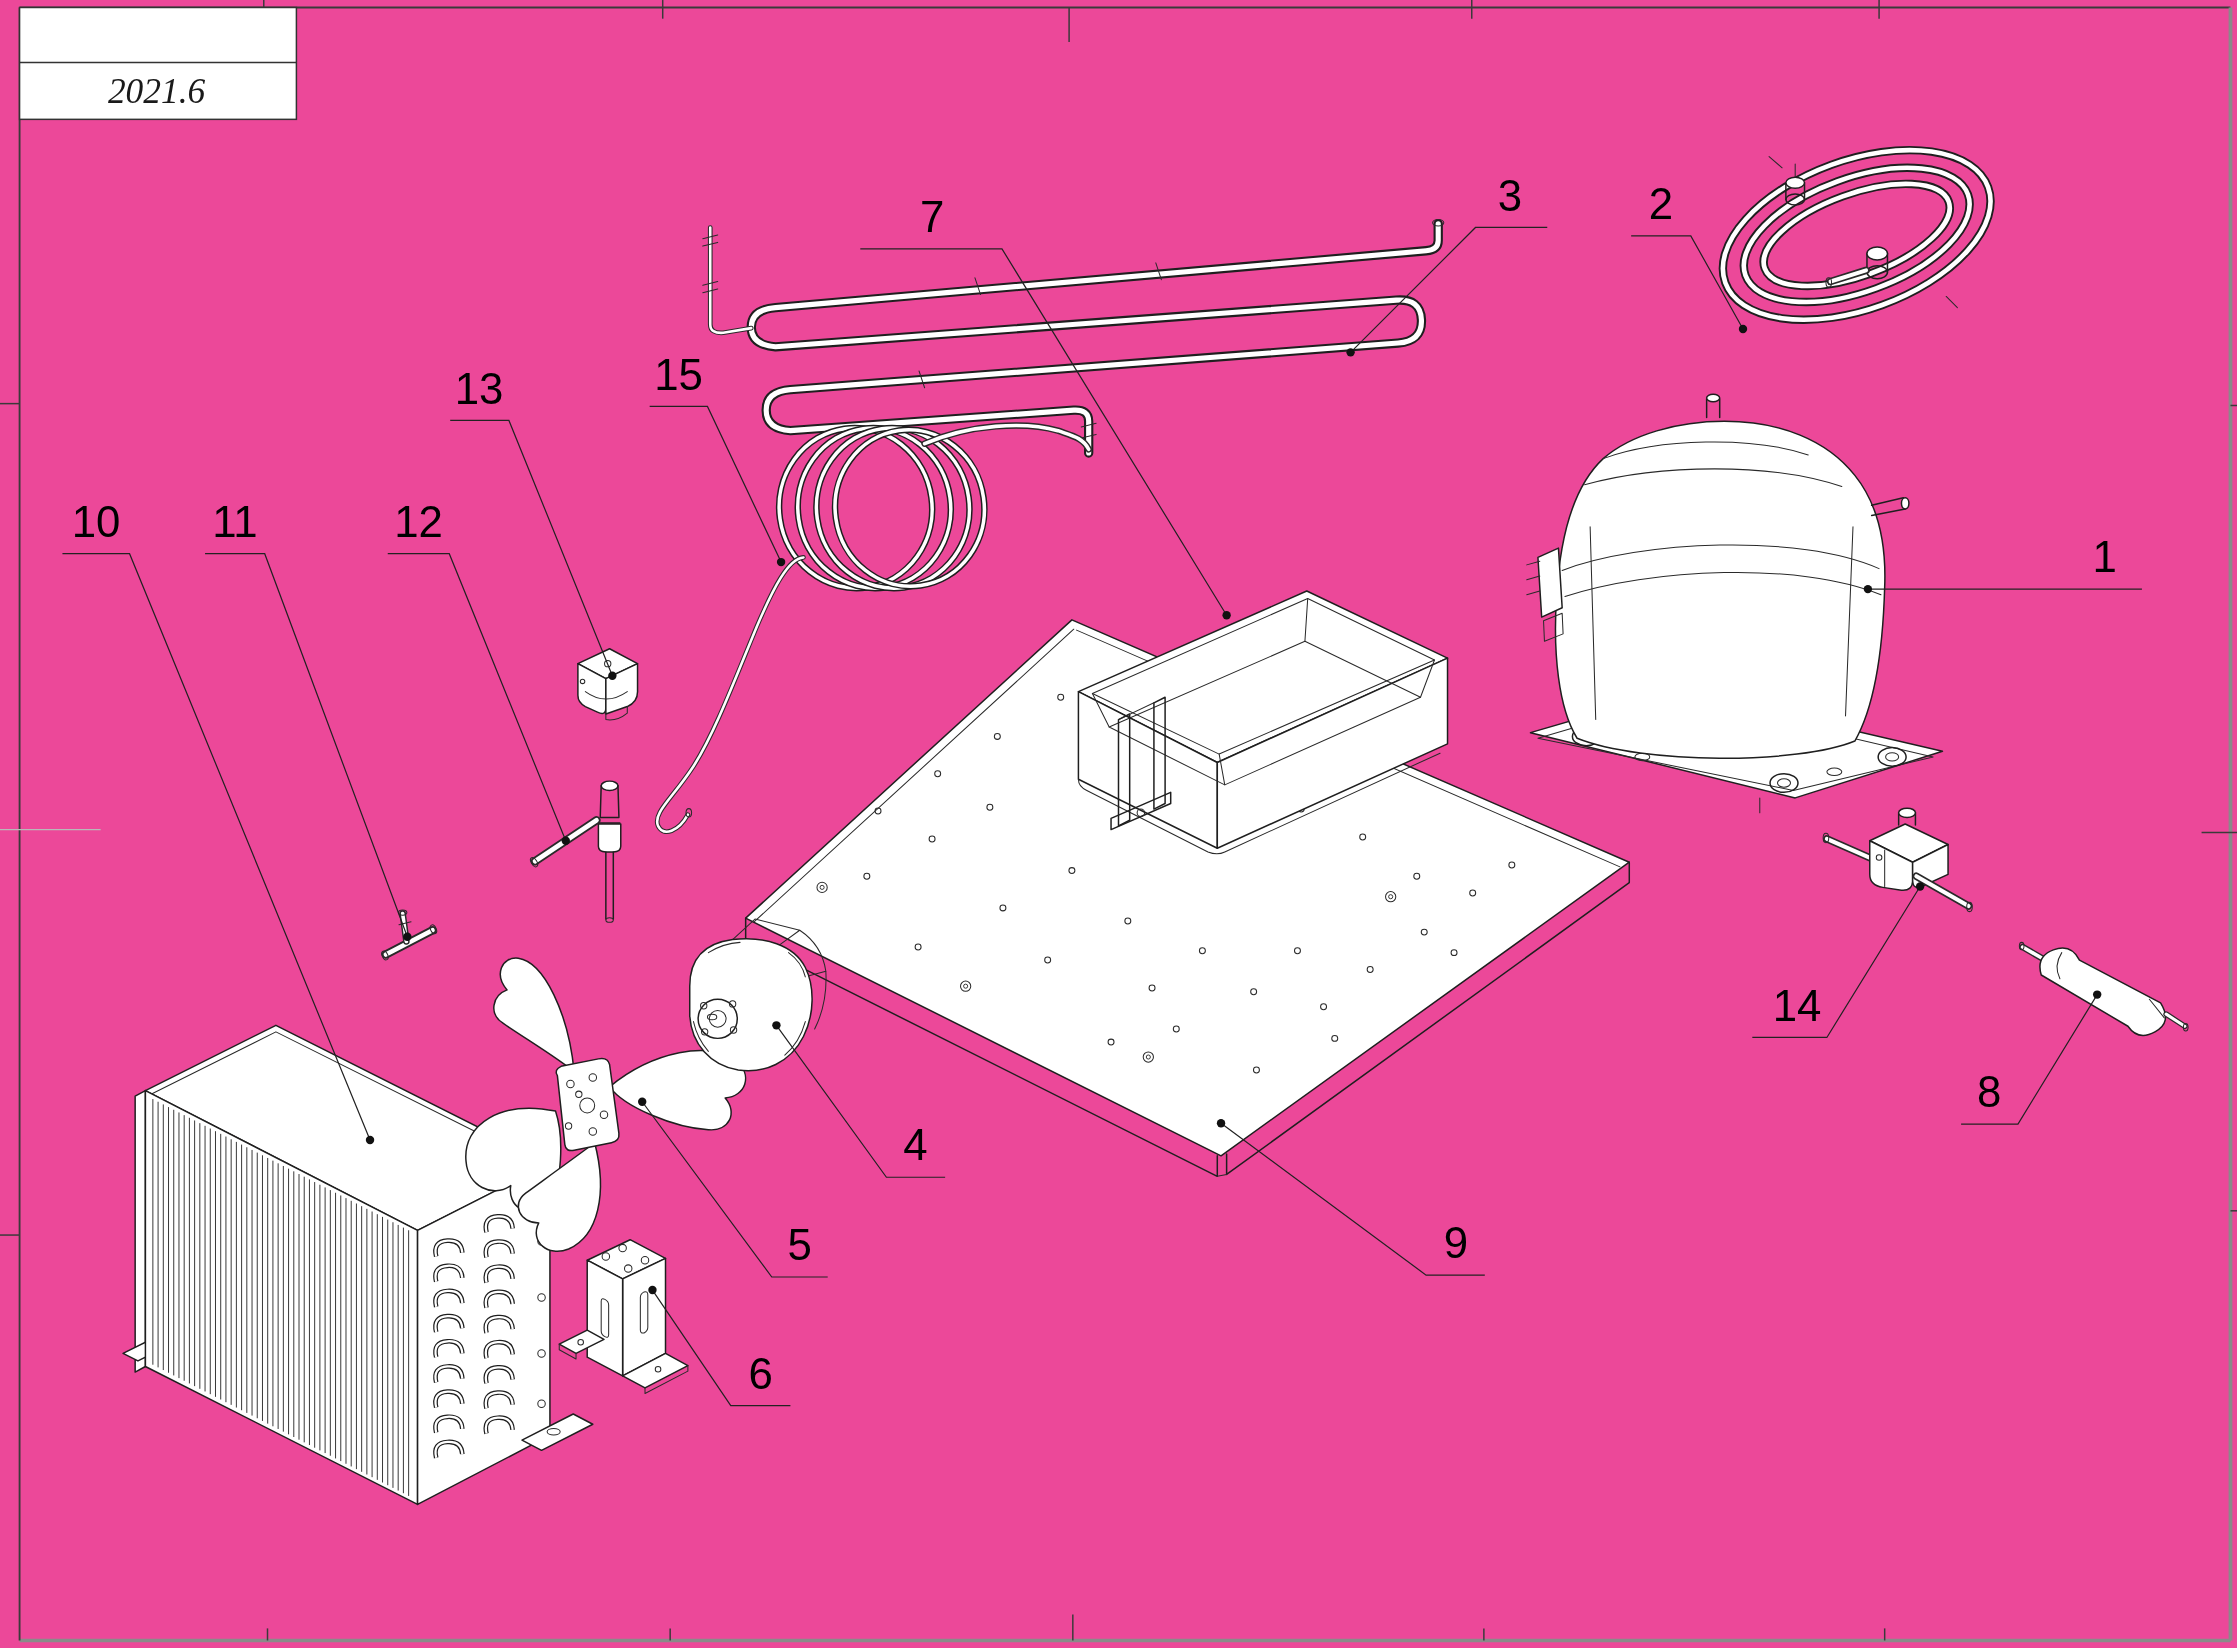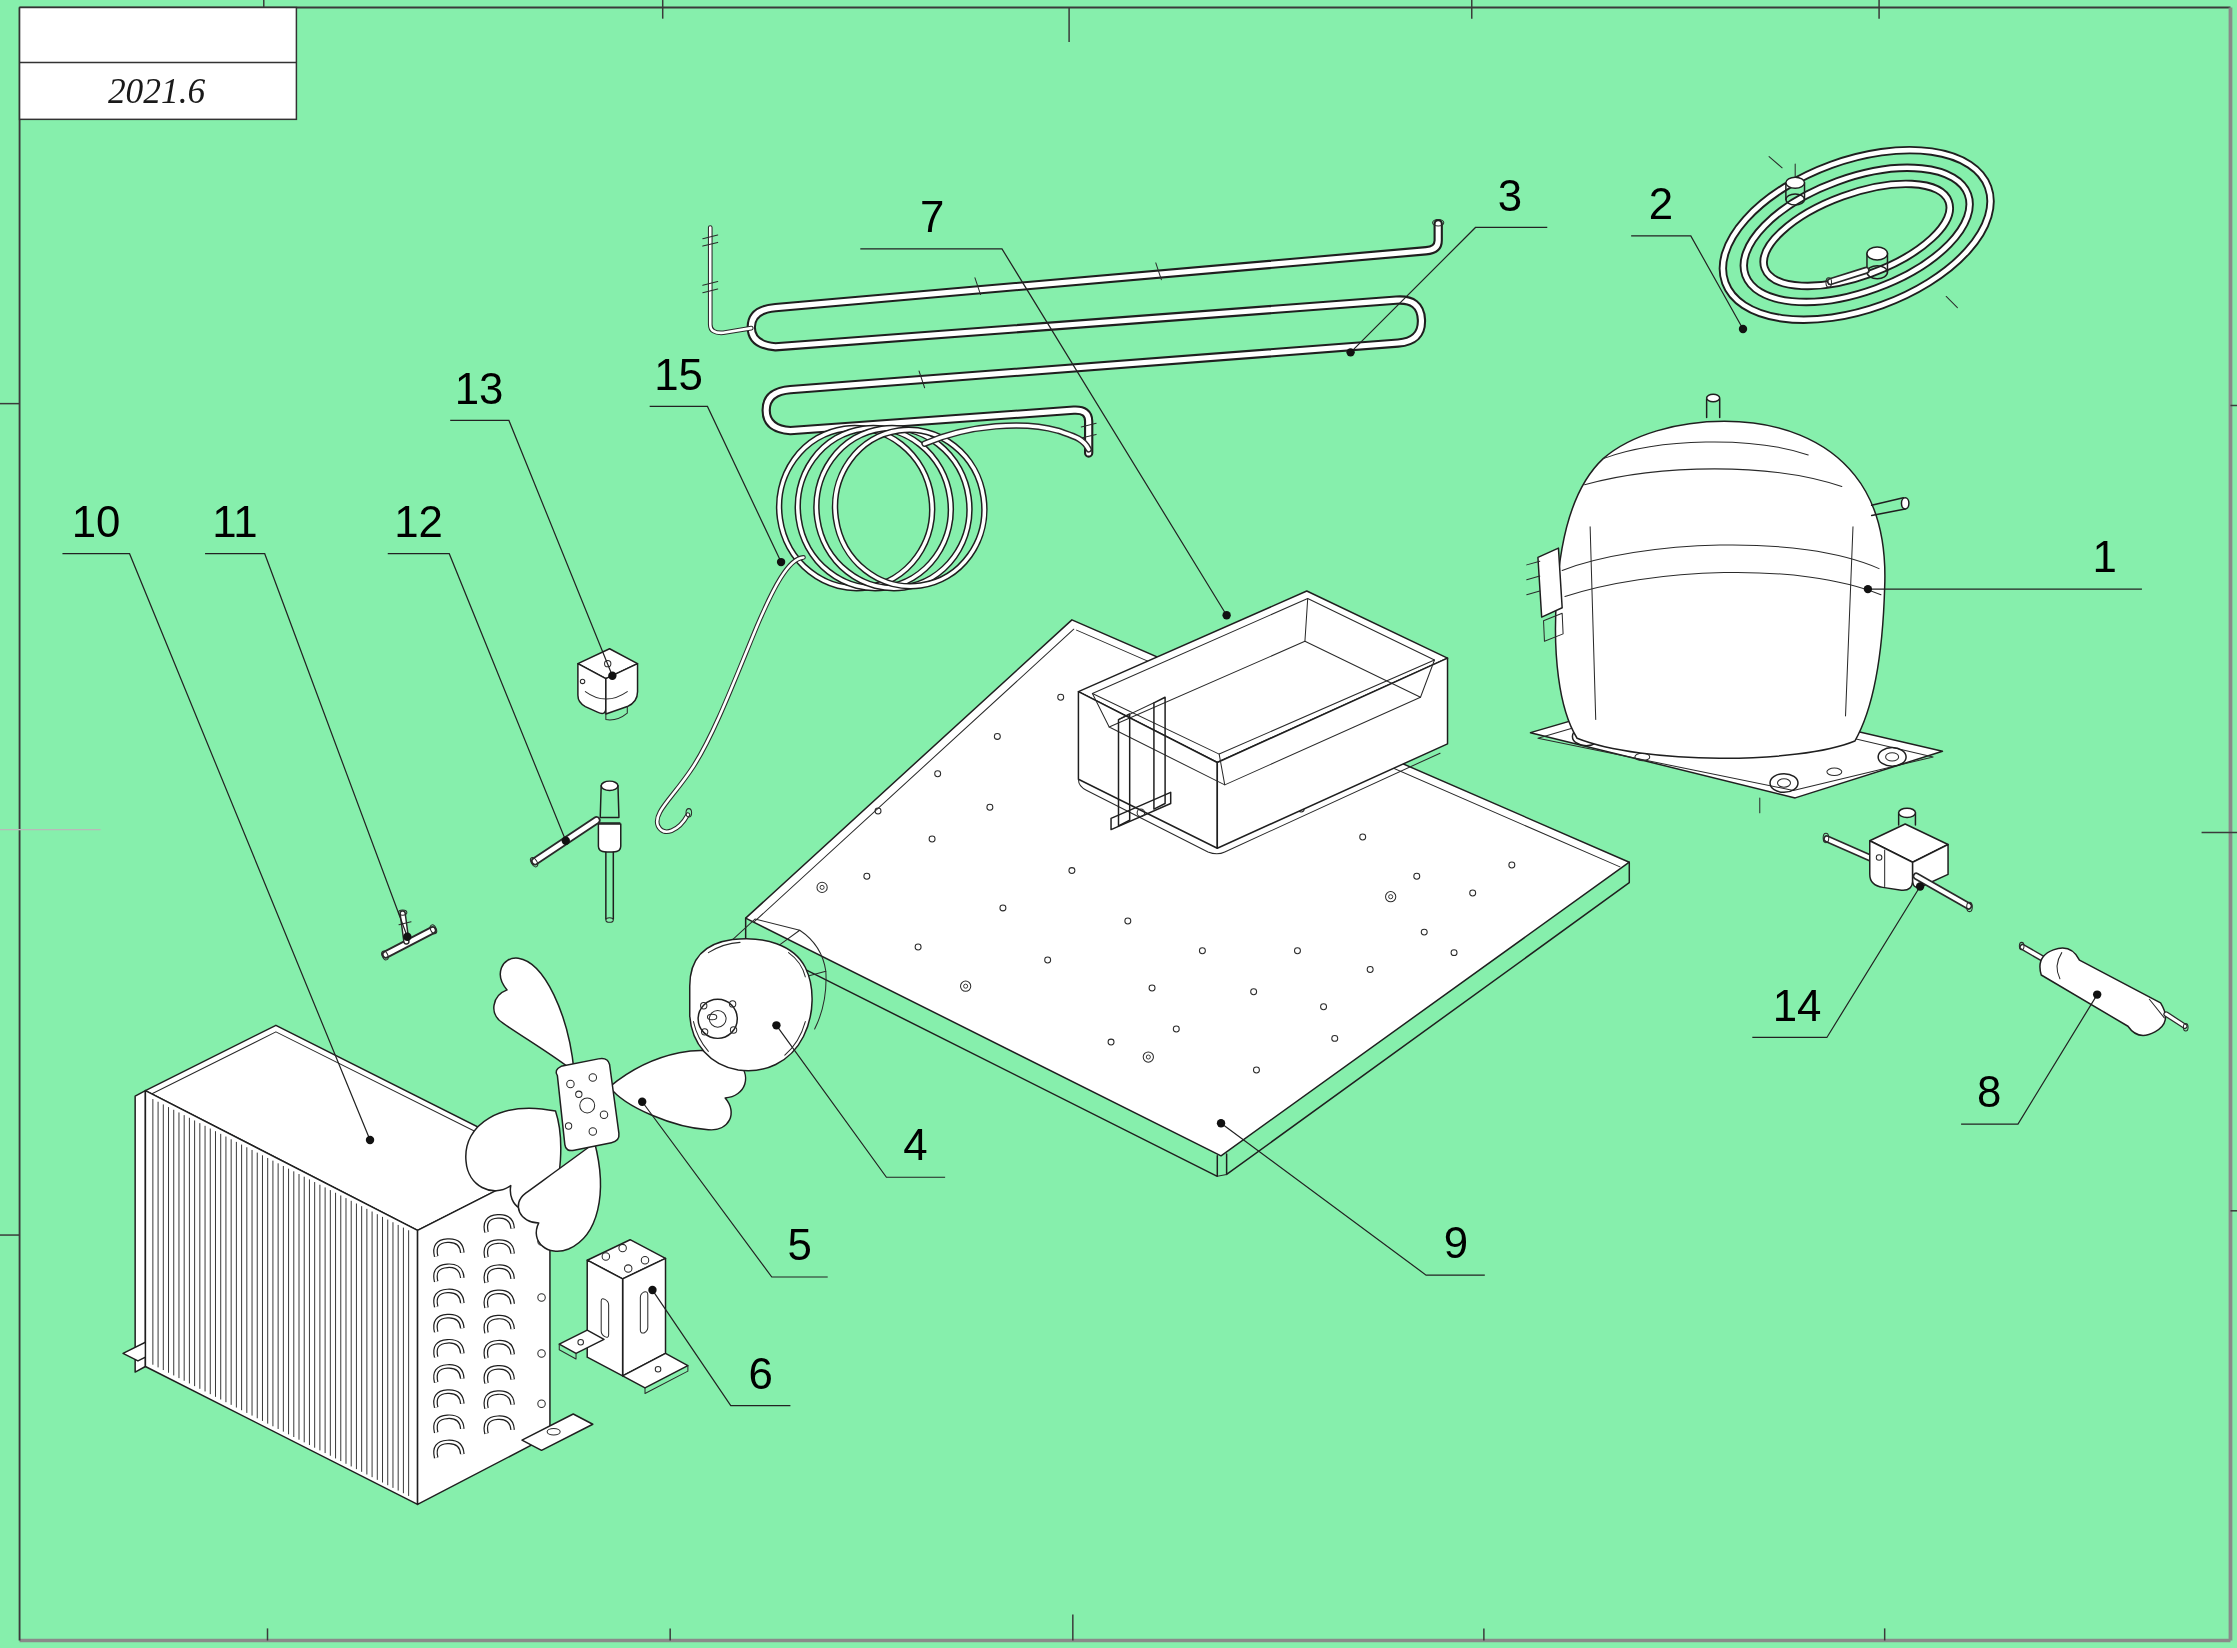--- a/index.html
+++ b/index.html
@@ -1,16 +1,16 @@
 <!DOCTYPE html>
 <html style="font-size:15px"><head>
 <meta charset="utf-8">
 <style>
   html,body{margin:0;padding:0;background:#fff;}
-  #sheet{position:relative;width:2237px;height:1648px;background:#86efac;overflow:hidden;
+  #sheet{position:relative;width:2237px;height:1648px;background:#ec4899;overflow:hidden;
          font-family:"Liberation Sans",sans-serif;}
   svg{position:absolute;left:0;top:0;}
   .ln{fill:none;stroke:#1f1f1f;stroke-width:1.6;stroke-linejoin:round;stroke-linecap:round;}
   .thin{fill:none;stroke:#2a2a2a;stroke-width:1.1;stroke-linejoin:round;stroke-linecap:round;}
   .fill{fill:#fff;stroke:#1f1f1f;stroke-width:1.6;stroke-linejoin:round;}
   .leader{fill:none;stroke:#222;stroke-width:1.3;}
   .dot{fill:#111;stroke:none;}
   .callout-num{font-family:"Liberation Sans",sans-serif;font-size:47px;fill:#000;}
   .frame{stroke:#3a3a3a;stroke-width:2;fill:none;}
   .frame-heavy{stroke:#8a8a8a;stroke-width:4;fill:none;}

